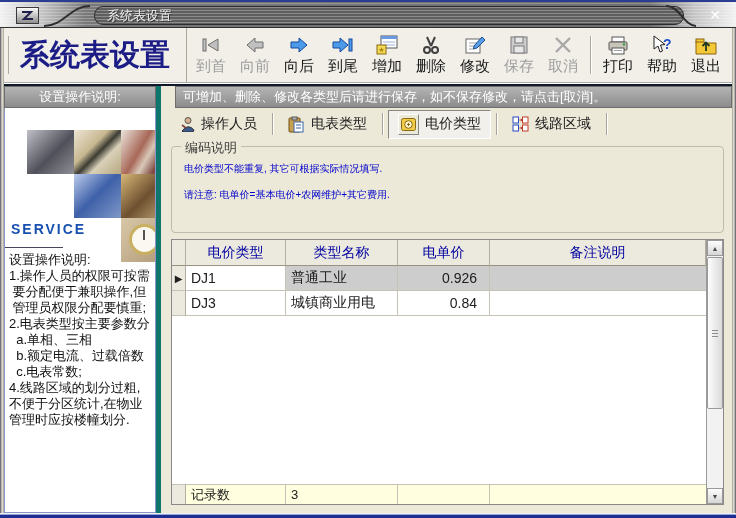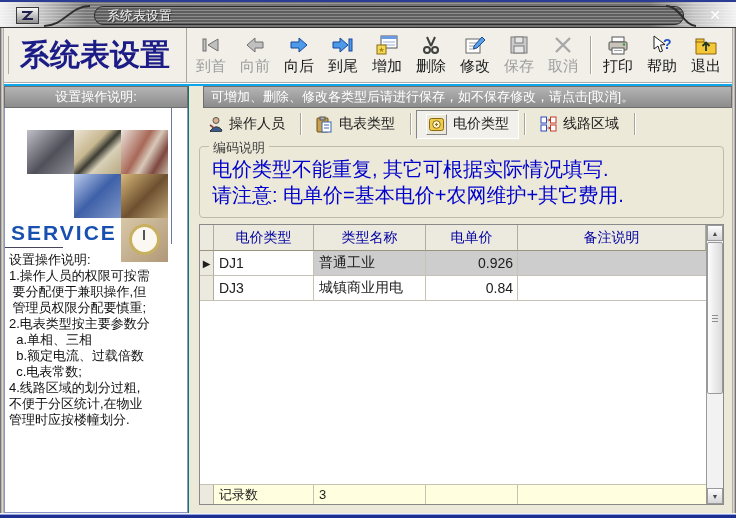--- a/index.html
+++ b/index.html
@@ -1,17 +1,17 @@
 <!DOCTYPE html>
 <html><head>
 <meta charset="utf-8">
 <style>
   * { box-sizing: border-box; margin: 0; padding: 0; }
   body { margin:0; background:#ffffff; font-family:"Liberation Sans","DejaVu Sans",sans-serif; }
-  .window { position:relative; width:736px; height:518px; background:#0ea5e9; overflow:hidden; font-size:13px; color:#202020; }
+  .window { position:relative; width:736px; height:518px; background:#0f172a; overflow:hidden; font-size:13px; color:#202020; }
 
   
   .titlebar { position:absolute; top:0; left:0; right:0; height:28px;
     border-top:2px solid #2a3c94; border-bottom:1px solid #303030;
     background:linear-gradient(90deg,#f2f2f2 0,#c4c4c4 42px,#787878 86px,#6e6e6e calc(100% - 86px),#c4c4c4 calc(100% - 42px),#f2f2f2 100%); }
   .titlebar::after { content:''; position:absolute; inset:1px 0 1px 0;
     background:repeating-linear-gradient(180deg, rgba(255,255,255,.25) 0 1px, rgba(0,0,0,0) 1px 3px); pointer-events:none; }
   .sys-icon { position:absolute; left:16px; top:5px; width:23px; height:17px; z-index:2;
     background:linear-gradient(180deg,#fafafa,#8e8e8e); border:1px solid #3a3a3a;
     display:flex; align-items:center; justify-content:center; }
@@ -35,65 +35,65 @@
   .tbtn { width:44px; display:flex; flex-direction:column; align-items:center; justify-content:flex-start; padding-top:5px; gap:1px; }
   .ticon { height:23px; display:flex; align-items:center; justify-content:center; }
   .tlabel { font-size:15px; color:#1a1a1a; white-space:nowrap; }
   .tbtn.disabled .tlabel { color:#9e9e9e; }
   .tsep { width:1px; background:#aaa698; box-shadow:1px 0 0 #ffffff; margin:8px 5px; }
 
   
   .body { position:absolute; top:86px; left:4px; right:4px; bottom:5px; display:flex; background:#ece9d8; }
 
   
-  .sidebar { width:185px; display:flex; flex-direction:column; border-right:1px solid #0f766e; }
+  .sidebar { width:157px; display:flex; flex-direction:column; border-right:5px solid #0f766e; }
   .panel-strip { height:22px; background:linear-gradient(180deg,#b4b4b4,#8c8c8c); color:#fff;
     line-height:20px; border:1px solid #6e6e6e; }
   .sidebar .panel-strip { text-align:center; }
   .sidebar-content { flex:1; position:relative; background:#ffffff; border:1px solid #8a96c8; border-top:none; overflow:hidden; }
   .ph { position:absolute; width:47px; height:44px; }
   .ph1 { left:22px; top:22px; background:linear-gradient(135deg,#c0c0c8,#50505a 55%,#8e8e96); }
   .ph2 { left:69px; top:22px; background:linear-gradient(135deg,#ece4d4,#c8b890 38%,#3c3c34 52%,#d8d0b8 66%,#b8a880); }
   .ph3 { left:116px; top:22px; background:linear-gradient(120deg,#ece4dc,#a86858 42%,#d8c8b8 58%,#7e4840 78%,#c8b8a8); }
   .ph4 { left:69px; top:66px; background:linear-gradient(135deg,#bcccec,#3e60a8 48%,#8098c8); }
   .ph5 { left:116px; top:66px; background:linear-gradient(135deg,#d8b878,#6e5030 52%,#c0a878); }
   .ph6 { left:116px; top:110px; background:linear-gradient(135deg,#d8c8a8,#b09878); }
   .watch { position:absolute; left:8px; top:6px; width:31px; height:31px; border-radius:50%;
     background:#faf8f0; border:3px solid #c8b060; }
   .watch::after { content:''; position:absolute; left:11px; top:3px; width:2px; height:10px; background:#555; }
   .vline { position:absolute; left:166px; top:0; width:1px; height:136px; background:#6a7a9a; }
   .hline { position:absolute; left:0; top:139px; width:58px; height:1px; background:#46465a; }
-  .service { position:absolute; left:6px; top:113px; font-size:21px; font-weight:bold;
+  .service { position:absolute; left:6px; top:113px; font-size:14px; font-weight:bold;
     color:#1850b0; letter-spacing:2px; }
   .instructions { position:absolute; left:4px; top:144px; right:0; font-size:13px; line-height:16px; color:#101010; }
   .instructions div { white-space:pre; overflow:hidden; }
 
   
   .main { flex:1; display:flex; flex-direction:column; min-width:0; }
   .main .panel-strip { margin-left:14px; padding-left:7px; }
   .tabsbar { height:32px; display:flex; align-items:center; padding-left:8px; }
   .tab { display:flex; align-items:center; gap:6px; padding:3px 9px; font-size:14px; border:1px solid transparent; }
   .tab-iconbox { display:flex; align-items:center; justify-content:center; }
   .tab.selected { border-color:#868686 #ffffff #ffffff #868686; background:#f2f0ea; }
   .tab.selected .tab-iconbox { border:1px solid; border-color:#ffffff #868686 #868686 #ffffff; background:#ece9d8; padding:2px; }
   .tabsep { width:1px; height:22px; background:#a8a49a; box-shadow:1px 0 0 #ffffff; margin:0 5px; }
 
-  .groupbox { margin:6px 8px 0 10px; height:72px; border:1px solid #c0bcac; border-radius:4px;
+  .groupbox { margin:6px 8px 0 10px; height:87px; border:1px solid #c0bcac; border-radius:4px;
     position:relative; padding:9px 12px 0; }
   .legend { position:absolute; top:-8px; left:9px; background:#ece9d8; padding:0 4px; font-size:13px; color:#3a3a3a; }
-  .note-line { color:#0000cc; font-size:20px; line-height:26px; white-space:pre; overflow:hidden; }
+  .note-line { color:#0000cc; font-size:10px; line-height:26px; white-space:pre; overflow:hidden; }
 
   
   .tablewrap { flex:1; margin:6px 8px 8px 10px; display:flex; border:1px solid #8a8a8a; background:#ffffff; min-height:0; }
   .grid-main { flex:1; display:flex; flex-direction:column; min-width:0; }
   .g-row { display:flex; height:25px; flex:none; }
   .g-cell { display:flex; align-items:center; padding:0 5px; border-right:1px solid #c6c3b6; border-bottom:1px solid #c6c3b6;
     white-space:nowrap; overflow:hidden; font-size:14px; }
   .ind { width:14px; padding:0; justify-content:center; background:#eceadf; border-right:1px solid #b2ae9f; font-size:10px; }
-  .c1 { width:100px; } .c2 { width:112px; } .c3 { width:92px; justify-content:flex-end; padding-right:4px; } .c4 { flex:1; border-right:none; }
+  .c1 { width:100px; } .c2 { width:112px; } .c3 { width:92px; justify-content:flex-end; padding-right:12px; } .c4 { flex:1; border-right:none; }
   .g-header { height:26px; }
   .g-header .g-cell { justify-content:center; color:#0000a0; background:#eceadf;
     border-right:1px solid #b2ae9f; border-bottom:1px solid #98947f; padding:0; }
   .sel .c2, .sel .c3, .sel .c4 { background:#cdcdcd; }
   .g-spacer { flex:1; background:#ffffff; }
   .g-footer { height:20px; background:#ffffdf; }
   .g-footer .g-cell { border-top:1px solid #c6c3b6; border-bottom:none; font-size:13px; }
   .g-footer .ind { background:#eceadf; }
 
   .vscroll { width:17px; border-left:1px solid #9a9a9a; background:#f2f2f2; position:relative; flex:none; }

